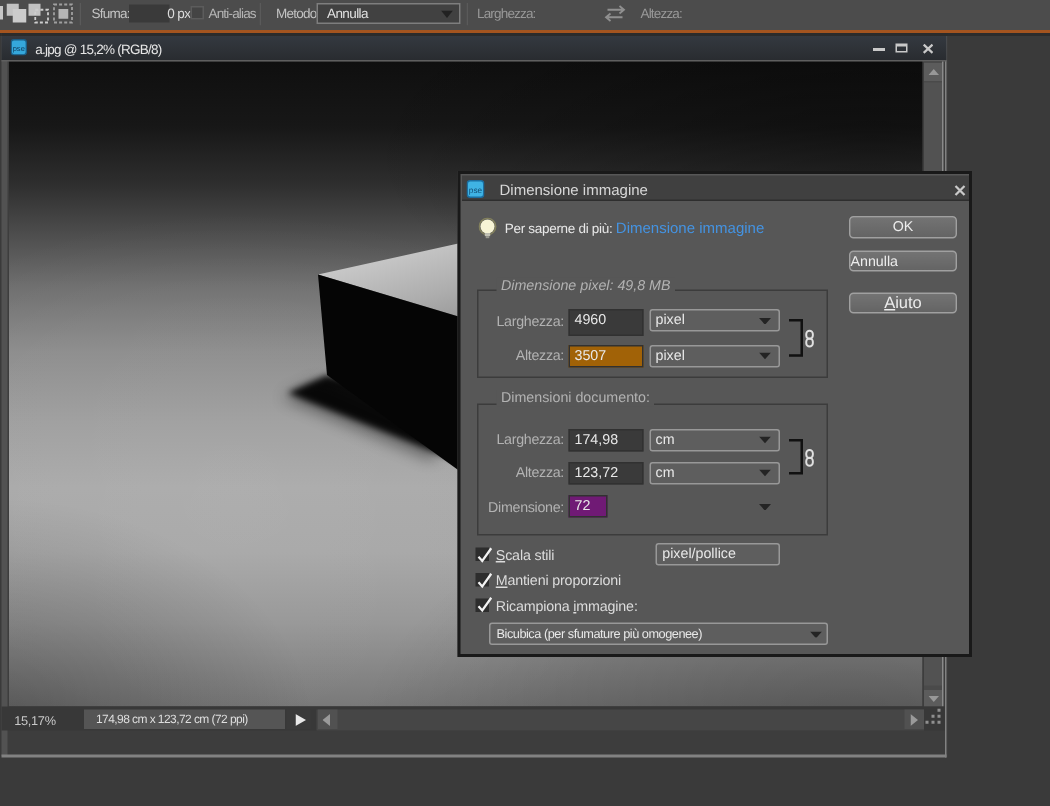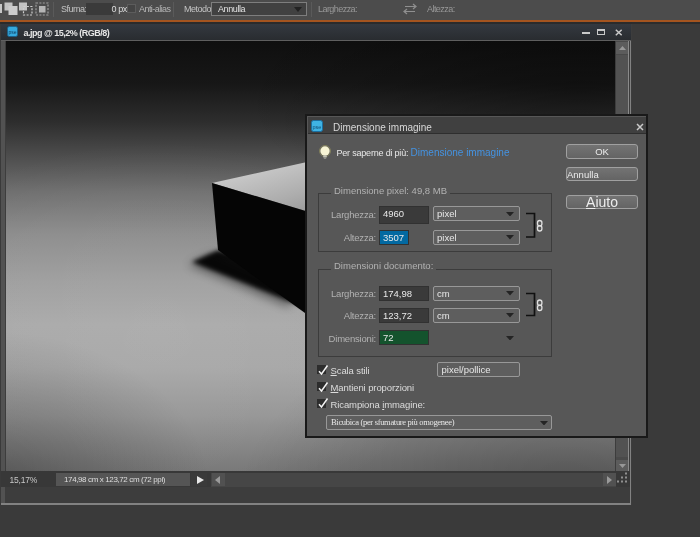--- a/index.html
+++ b/index.html
@@ -50,21 +50,21 @@
 <div class="abs" style="left:629.8px;top:24px;width:1.3px;height:481px;background:#828282;"></div>
 <div class="abs" style="left:1px;top:503.4px;width:630px;height:1.3px;background:#828282;"></div>
 
 <div class="abs" style="left:0.5px;top:22px;width:631px;height:2.2px;background:#2b2b2b;"></div>
 <div class="abs" style="left:1px;top:24px;width:629.5px;height:16px;background:linear-gradient(#343940,#292c30);"></div>
 <div class="abs" style="left:1px;top:39.8px;width:629.5px;height:1px;background:#5f5f5f;"></div>
 <svg class="abs" style="left:7px;top:26px;" width="11" height="11" viewBox="0 0 12 12">
   <rect x="0.5" y="0.5" width="11" height="11" rx="2" fill="#35a8dc" stroke="#1b5e86" stroke-width="1"></rect>
   <text x="6" y="8.5" font-size="5.5" fill="#0d3b5c" text-anchor="middle" font-family="Liberation Sans">pse</text>
 </svg>
-<div class="abs" style="left:23.5px;top:27.5px;font-size:9px;letter-spacing:-0.5px;color:#e6e6e6;font-weight:bold;">a.jpg @ 15,2% (RGB/8)</div>
+<div class="abs" style="left:23.5px;top:27.5px;font-size:9px;letter-spacing:-0.5px;color:#e6e6e6;">a.jpg @ 15,2% (RGB/8)</div>
 <div class="abs" style="left:582px;top:31.5px;width:7.5px;height:2.3px;background:#c9c9c9;"></div>
 <div class="abs" style="left:597px;top:29px;width:8px;height:5.5px;border:1.6px solid #c9c9c9;border-top-width:2px;"></div>
 <svg class="abs" style="left:614.5px;top:28.5px;" width="7.5" height="7" viewBox="0 0 7.5 7">
     <path d="M0.8 0.8 L6.7 6.2 M6.7 0.8 L0.8 6.2" stroke="#c9c9c9" stroke-width="1.5"></path>
   </svg>
 
 <svg class="abs" style="left:6.3px;top:41px;" width="609" height="430" viewBox="0 0 609 430">
   <defs>
     <linearGradient id="bg" x1="0" y1="0" x2="0" y2="1">
       <stop offset="0" stop-color="#0f0f0f"></stop>
@@ -173,32 +173,32 @@
 <svg class="abs" style="left:319px;top:145px;" width="13" height="15" viewBox="0 0 13 15">
   <circle cx="6" cy="6" r="4.7" fill="#f7f4d5"></circle>
   <circle cx="6" cy="6" r="5.5" fill="none" stroke="#b8b464" stroke-width="1" opacity="0.45"></circle>
   <rect x="4.2" y="10.4" width="3.6" height="2" fill="#c0c0b4"></rect>
   <rect x="4.8" y="12.4" width="2.4" height="1.4" fill="#9a9a90"></rect>
 </svg>
 <div class="abs" style="left:336.5px;top:147px;font-size:9px;letter-spacing:-0.2px;color:#e8e8e8;">Per saperne di più: <span style="color:#4493e2;font-size:10px;letter-spacing:0;">Dimensione immagine</span></div>
 
 <div class="abs" style="left:566px;top:144px;width:72px;height:14.5px;background:linear-gradient(#737373,#646464);border:1px solid #a0a0a0;border-radius:3px;color:#ececec;font-size:9.5px;text-align:center;line-height:13px;">OK</div>
 <div class="abs" style="left:566px;top:166.5px;width:72px;height:14.5px;background:linear-gradient(#737373,#646464);border:1px solid #a0a0a0;border-radius:3px;color:#ececec;font-size:9.5px;text-align:left;line-height:13px;">Annulla</div>
-<div class="abs" style="left:566px;top:194.5px;width:72px;height:14.5px;background:linear-gradient(#737373,#646464);border:1px solid #a0a0a0;border-radius:3px;color:#ececec;font-size:14px;text-align:center;line-height:13px;"><span style="text-decoration:underline;">A</span>iuto</div>
+<div class="abs" style="left:566px;top:194.5px;width:72px;height:14.5px;background:linear-gradient(#737373,#646464);border:1px solid #a0a0a0;border-radius:3px;color:#ececec;font-size:11px;text-align:center;line-height:13px;"><span style="text-decoration:underline;">A</span>iuto</div>
 
 <div class="abs" style="left:317.5px;top:193px;width:234px;height:59px;border:1px solid #3c3c3c;"></div>
-<div class="abs" style="left:331px;top:184.5px;background:#575757;padding:0 3px;font-size:9.5px;letter-spacing:0px;color:#b2b2b2;">Dimensione pixel: 49,8 MB</div>
+<div class="abs" style="left:331px;top:184.5px;background:#575757;padding:0 3px;font-size:9.5px;letter-spacing:0px;color:#b2b2b2;font-style:italic;">Dimensione pixel: 49,8 MB</div>
 <div class="abs" style="left:376px;top:208.5px;font-size:9.5px;letter-spacing:-0.2px;color:#b2b2b2;transform:translateX(-100%);">Larghezza:</div>
 <div class="abs" style="left:379px;top:206px;width:50px;height:18px;background:#3a3a3a;border:1px solid #313131;color:#e8e8e8;font-size:9.5px;line-height:13.5px;padding-left:3px;">4960</div>
 <div class="abs" style="left:433px;top:206px;width:86.5px;height:15px;background:#5e5e5e;border:1px solid #989898;border-radius:2px;color:#e8e8e8;font-size:9.5px;line-height:13.5px;padding-left:3px;">pixel</div>
 <svg class="abs" style="left:506px;top:211.5px;" width="8" height="4.5" viewBox="0 0 8 4.5">
     <polygon points="0,0 8,0 4,4.5" fill="#242424"></polygon>
   </svg>
 <div class="abs" style="left:376px;top:232px;font-size:9.5px;letter-spacing:-0.2px;color:#b2b2b2;transform:translateX(-100%);">Altezza:</div>
-<div class="abs" style="left:379px;top:229.5px;width:30px;height:15px;background:#0369a1;border:1px solid #313131;color:#e8e8e8;font-size:9.5px;line-height:13.5px;padding-left:3px;">3507</div>
+<div class="abs" style="left:379px;top:229.5px;width:50px;height:15px;background:#a16207;border:1px solid #313131;color:#e8e8e8;font-size:9.5px;line-height:13.5px;padding-left:3px;">3507</div>
 <div class="abs" style="left:433px;top:229.5px;width:86.5px;height:15px;background:#5e5e5e;border:1px solid #989898;border-radius:2px;color:#e8e8e8;font-size:9.5px;line-height:13.5px;padding-left:3px;">pixel</div>
 <svg class="abs" style="left:506px;top:235px;" width="8" height="4.5" viewBox="0 0 8 4.5">
     <polygon points="0,0 8,0 4,4.5" fill="#242424"></polygon>
   </svg>
 <svg class="abs" style="left:524px;top:207px;" width="24" height="32" viewBox="0 0 24 32">
   <path d="M2 6.5 H10.5 V30 H2" fill="none" stroke="#111" stroke-width="1.7"></path>
   <g stroke="#e0e0e0" stroke-width="1.3" fill="none">
     <rect x="13.5" y="13.5" width="4.4" height="5.4" rx="2.2"></rect>
     <rect x="13.5" y="18.6" width="4.4" height="5.4" rx="2.2"></rect>
   </g>
@@ -211,22 +211,22 @@
 <div class="abs" style="left:433px;top:285.5px;width:86.5px;height:15px;background:#5e5e5e;border:1px solid #989898;border-radius:2px;color:#e8e8e8;font-size:9.5px;line-height:13.5px;padding-left:3px;">cm</div>
 <svg class="abs" style="left:506px;top:291px;" width="8" height="4.5" viewBox="0 0 8 4.5">
     <polygon points="0,0 8,0 4,4.5" fill="#242424"></polygon>
   </svg>
 <div class="abs" style="left:376px;top:310px;font-size:9.5px;letter-spacing:-0.2px;color:#b2b2b2;transform:translateX(-100%);">Altezza:</div>
 <div class="abs" style="left:379px;top:307.5px;width:50px;height:15px;background:#3a3a3a;border:1px solid #313131;color:#e8e8e8;font-size:9.5px;line-height:13.5px;padding-left:3px;">123,72</div>
 <div class="abs" style="left:433px;top:307.5px;width:86.5px;height:15px;background:#5e5e5e;border:1px solid #989898;border-radius:2px;color:#e8e8e8;font-size:9.5px;line-height:13.5px;padding-left:3px;">cm</div>
 <svg class="abs" style="left:506px;top:313px;" width="8" height="4.5" viewBox="0 0 8 4.5">
     <polygon points="0,0 8,0 4,4.5" fill="#242424"></polygon>
   </svg>
-<div class="abs" style="left:376px;top:332.5px;font-size:9.5px;letter-spacing:-0.2px;color:#b2b2b2;transform:translateX(-100%);">Dimensioni:</div>
-<div class="abs" style="left:379px;top:330px;width:50px;height:15px;background:#14532d;border:1px solid #313131;color:#e8e8e8;font-size:9.5px;line-height:13.5px;padding-left:3px;">72</div>
+<div class="abs" style="left:376px;top:332.5px;font-size:9.5px;letter-spacing:-0.2px;color:#b2b2b2;transform:translateX(-100%);">Dimensione:</div>
+<div class="abs" style="left:379px;top:330px;width:26px;height:15px;background:#701a75;border:1px solid #313131;color:#e8e8e8;font-size:9.5px;line-height:13.5px;padding-left:3px;">72</div>
 <div class="abs" style="left:436.5px;top:330px;width:83px;height:15px;background:#5e5e5e;border:1px solid #989898;border-radius:2px;color:#e8e8e8;font-size:9.5px;line-height:13.5px;padding-left:4px;margin-top:32px;">pixel/pollice</div>
 <svg class="abs" style="left:506px;top:335.5px;" width="8" height="4.5" viewBox="0 0 8 4.5">
     <polygon points="0,0 8,0 4,4.5" fill="#242424"></polygon>
   </svg>
 <svg class="abs" style="left:524px;top:287px;" width="24" height="32" viewBox="0 0 24 32">
   <path d="M2 6.5 H10.5 V28.5 H2" fill="none" stroke="#111" stroke-width="1.7"></path>
   <g stroke="#e0e0e0" stroke-width="1.3" fill="none">
     <rect x="13.5" y="13" width="4.4" height="5.4" rx="2.2"></rect>
     <rect x="13.5" y="18.1" width="4.4" height="5.4" rx="2.2"></rect>
   </g>
@@ -241,16 +241,16 @@
 <svg class="abs" style="left:317px;top:379.5px;" width="12" height="13" viewBox="0 0 12 13">
     <path d="M2 8.2 L4.5 11 L10.5 2.5" stroke="#f2f2f2" stroke-width="1.5" fill="none"></path>
   </svg>
 <div class="abs" style="left:330.5px;top:382px;font-size:9.5px;letter-spacing:-0.1px;color:#dcdcdc;"><span style="text-decoration:underline;">M</span>antieni proporzioni</div>
 <div class="abs" style="left:317px;top:398.5px;width:9.2px;height:9.2px;background:#2d2d2d;"></div>
 <svg class="abs" style="left:317px;top:396px;" width="12" height="13" viewBox="0 0 12 13">
     <path d="M2 8.2 L4.5 11 L10.5 2.5" stroke="#f2f2f2" stroke-width="1.5" fill="none"></path>
   </svg>
 <div class="abs" style="left:330.5px;top:398.5px;font-size:9.5px;letter-spacing:-0.1px;color:#dcdcdc;">Ricampiona <span style="text-decoration:underline;">i</span>mmagine:</div>
 
-<div class="abs" style="left:325.5px;top:415px;width:226px;height:15px;background:#5e5e5e;border:1px solid #989898;border-radius:2px;color:#e8e8e8;font-size:8.5px;line-height:13.5px;padding-left:4.5px;letter-spacing:-0.32px;font-family:Liberation Serif, serif;">Bicubica (per sfumature più omogenee)</div>
+<div class="abs" style="left:325.5px;top:415px;width:226px;height:15px;background:#5e5e5e;border:1px solid #989898;border-radius:2px;color:#e8e8e8;font-size:8.5px;line-height:13.5px;padding-left:4.5px;letter-spacing:-0.32px;">Bicubica (per sfumature più omogenee)</div>
 <svg class="abs" style="left:540px;top:420.5px;" width="8" height="4.5" viewBox="0 0 8 4.5">
     <polygon points="0,0 8,0 4,4.5" fill="#242424"></polygon>
   </svg>
 
 </body></html>

